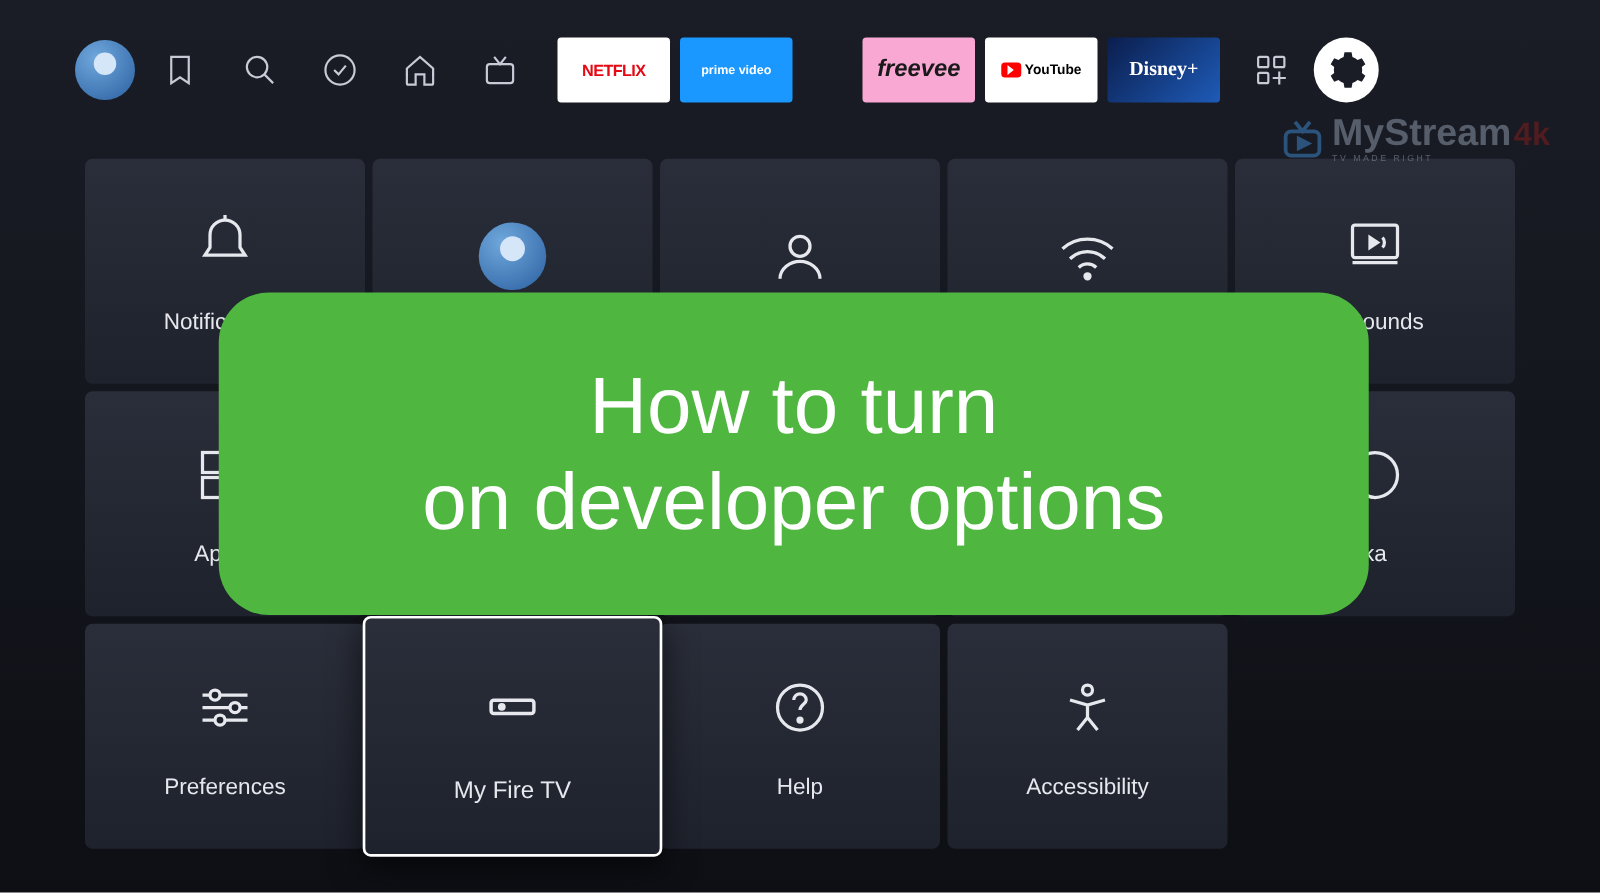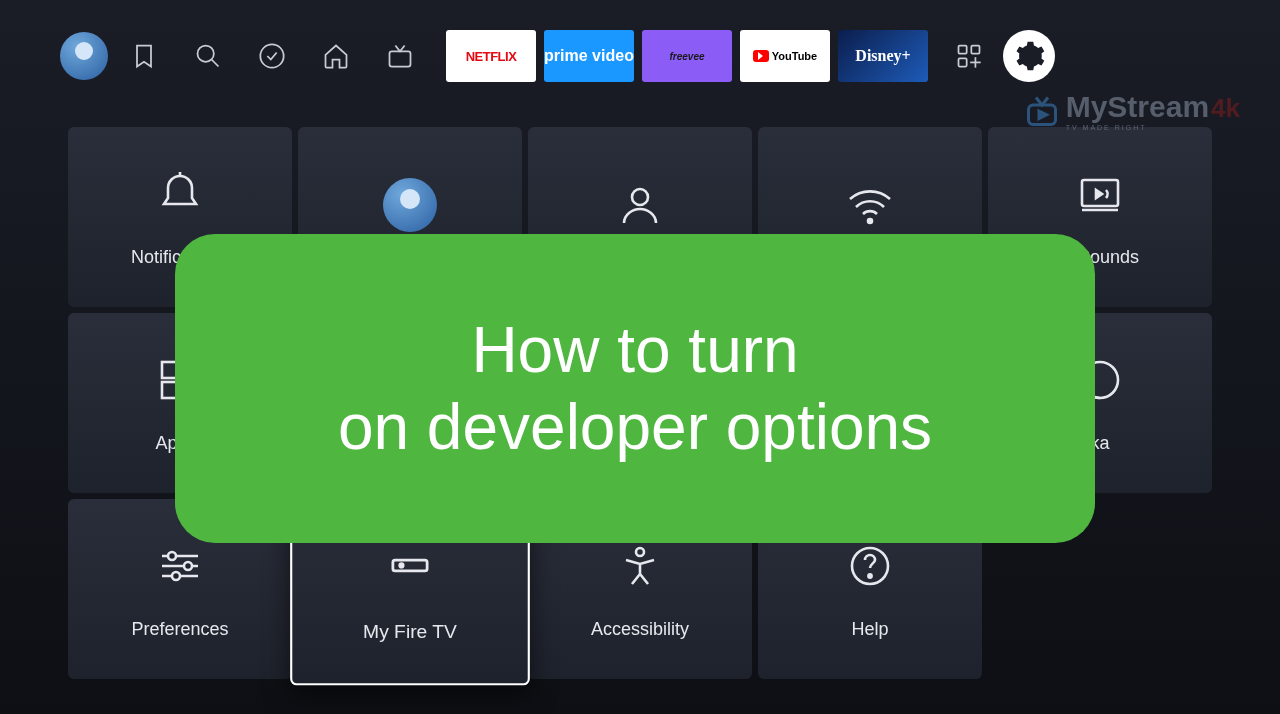--- a/index.html
+++ b/index.html
@@ -62,22 +62,22 @@
   display: flex;
   align-items: center;
   justify-content: center;
   font-weight: bold;
   cursor: pointer;
   font-size: 14px;
   color: white;
   overflow: hidden;
 }
 .app-netflix { background: #fff; color: #e50914; font-size: 13px; letter-spacing: -0.5px; }
-.app-prime { background: #1a98ff; font-size: 16px; text-align: center; line-height: 1.1; }
-.app-freevee { background: #8b5cf6; color: #1a1a1a; font-style: italic; font-size: 10px; }
+.app-prime { background: #1a98ff; font-size: 10px; text-align: center; line-height: 1.1; }
+.app-freevee { background: #f9a8d4; color: #1a1a1a; font-style: italic; font-size: 19px; margin-left: 48px; }
 .app-youtube { background: #fff; color: #000; font-size: 11px; }
 .app-youtube .yt-play { display:inline-block; width:16px; height:12px; background:#ff0000; border-radius:3px; margin-right:3px; position:relative; vertical-align:middle;}
 .app-youtube .yt-play::after{content:"";position:absolute;left:5px;top:2px;border-left:5px solid white;border-top:4px solid transparent;border-bottom:4px solid transparent;}
 .app-disney { background: linear-gradient(135deg, #0b1e4d, #1e5bb8); font-family: cursive; font-size: 16px; }
 .app-news { background: linear-gradient(135deg, #ff2d00, #ff8c00); font-size: 18px; }
 
 .top-right {
   display: flex;
   align-items: center;
   gap: 20px;
@@ -157,21 +157,21 @@
   content:""; position:absolute; width:20px; height:20px; border-radius:50%;
   background:#d4e6f7; top:11px; left:17px;
 }
 
 
 .banner {
   position: absolute;
   left: 175px;
   top: 234px;
   width: 920px;
-  height: 309px;
+  height: 258px;
   background: #4fb640;
   border-radius: 40px;
   display: flex;
   align-items: center;
   justify-content: center;
   z-index: 10;
 }
 .banner-text {
   color: #fff;
   font-size: 64px;
@@ -373,35 +373,35 @@
       <svg viewBox="0 0 24 24">
           <rect x="4" y="10" width="16" height="5" rx="1"></rect>
           <circle cx="8" cy="12.5" r="0.8" fill="#e6e8ee"></circle>
         </svg>
     </div>
     <div class="tile-label">My Fire TV</div>
   </div>
   <div class="tile">
     <div class="tile-icon">
       <svg viewBox="0 0 24 24">
-          <circle cx="12" cy="5" r="2"></circle>
-          <path d="M5 9l7 2 7-2M12 11v5m0 0l-4 5m4-5l4 5"></path>
-        </svg>
-    </div>
-    <div class="tile-label">Accessibility</div>
-  </div>
-  <div class="tile">
-    <div class="tile-icon">
-      <svg viewBox="0 0 24 24">
           <circle cx="12" cy="12" r="9"></circle>
           <path d="M9.5 9a2.5 2.5 0 115 0c0 1.5-2.5 2-2.5 4"></path>
           <circle cx="12" cy="17" r="0.8" fill="#e6e8ee"></circle>
         </svg>
     </div>
     <div class="tile-label">Help</div>
+  </div>
+  <div class="tile">
+    <div class="tile-icon">
+      <svg viewBox="0 0 24 24">
+          <circle cx="12" cy="5" r="2"></circle>
+          <path d="M5 9l7 2 7-2M12 11v5m0 0l-4 5m4-5l4 5"></path>
+        </svg>
+    </div>
+    <div class="tile-label">Accessibility</div>
   </div>
 </div>
 
 <div class="banner">
   <div class="banner-text">
     <span>How to turn</span><br>
     <span>on developer options</span>
   </div>
 </div>
 

